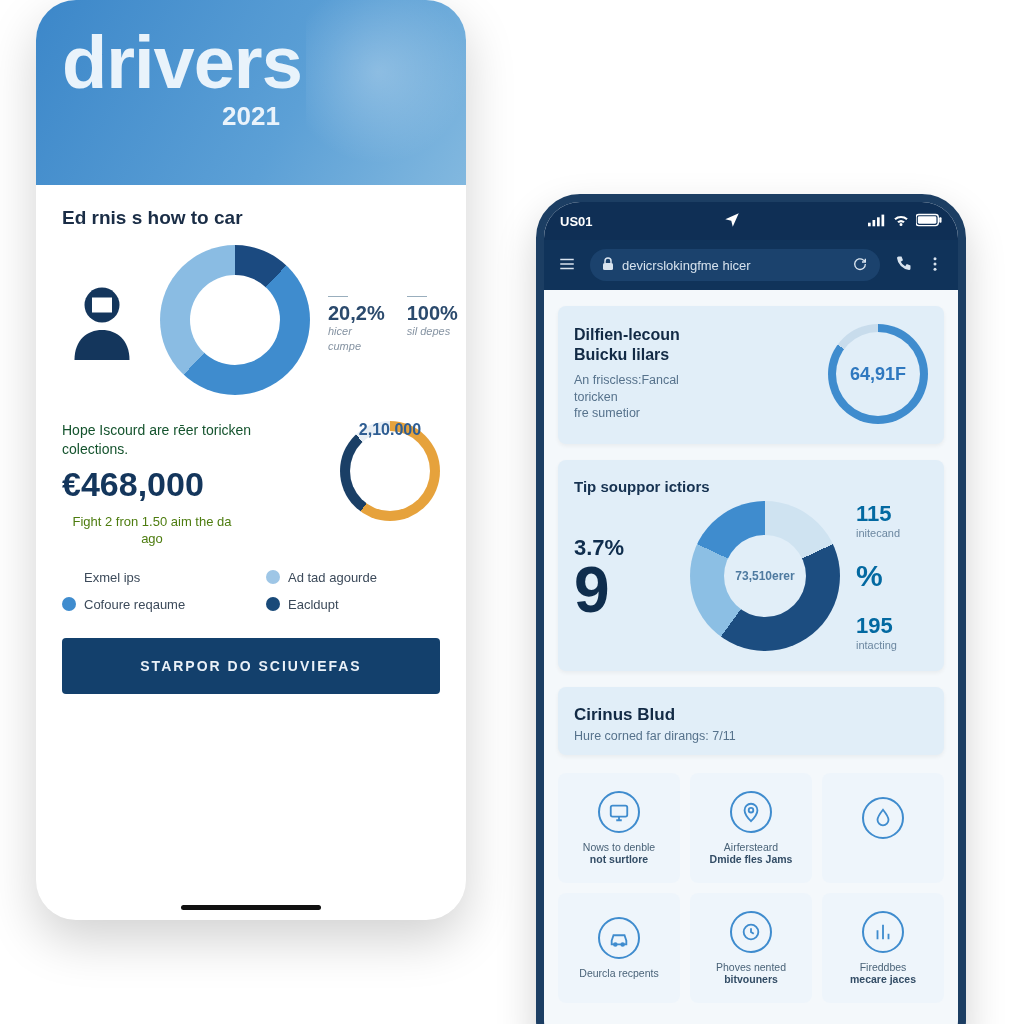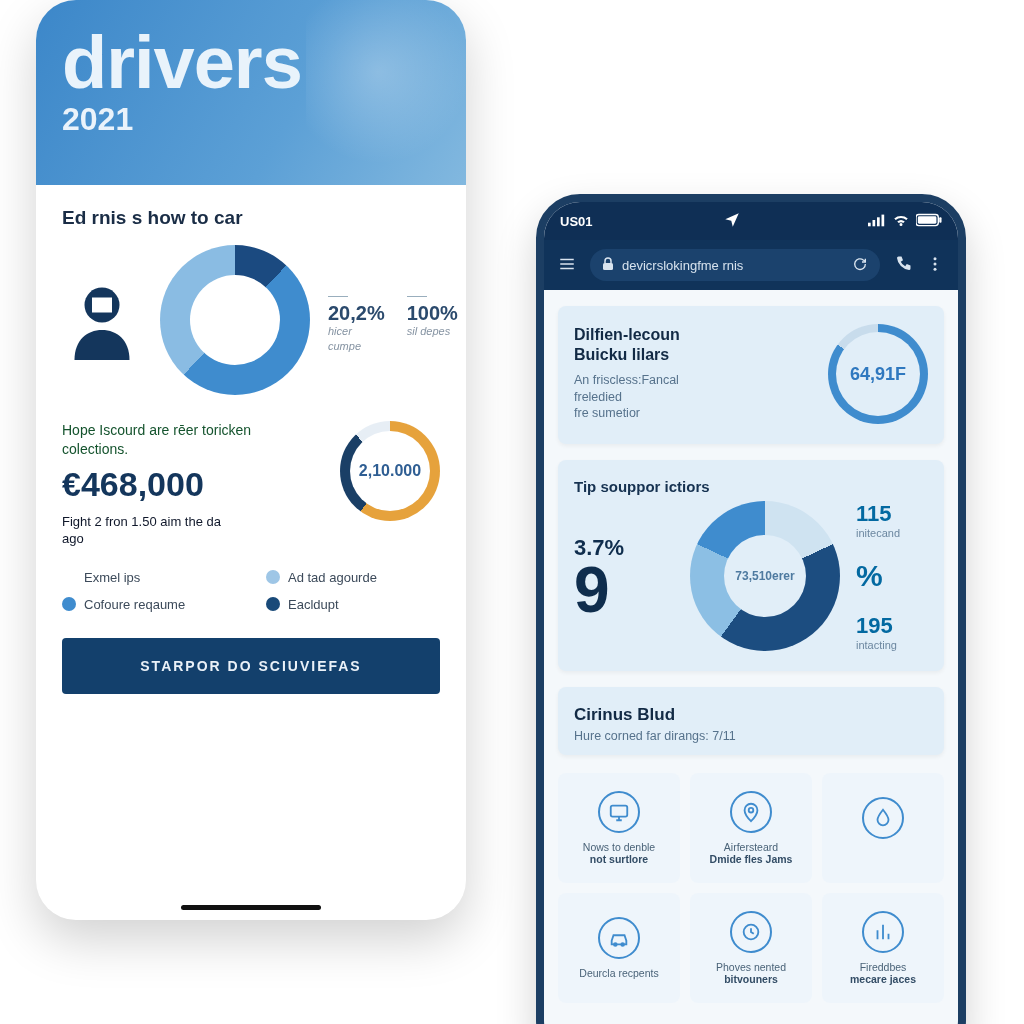--- a/index.html
+++ b/index.html
@@ -36,24 +36,25 @@
     background: radial-gradient(circle at 40% 40%, rgba(255,255,255,.25), rgba(255,255,255,0) 60%);
   }
   .pl-hero h1 {
     font-size: 74px;
     font-weight: 800;
     letter-spacing: -1px;
     line-height: .9;
     color: #e9f3fb;
   }
   .pl-hero .yr {
-    font-size: 32px;
+    font-size: 26px;
     font-weight: 700;
     margin-top: 4px;
     color: #eaf3fb;
+    text-align: center;
   }
   .pl-body { padding: 22px 26px 0 26px; }
   .pl-section-title {
     font-size: 19px;
     font-weight: 700;
     color: #1a2d46;
     margin-bottom: 16px;
   }
 
   .pl-top-row { display:flex; gap:18px; align-items:center; }
@@ -73,26 +74,26 @@
   .donut-stats .lb { font-size:11px; color:#8593a2; font-style:italic;}
   .donut-ptr { width:20px; height:1px; background:#99aebd; display:inline-block; vertical-align:middle; margin-right:4px;}
 
   .pl-mid { display:flex; gap:30px; margin-top:26px; align-items:flex-start;}
   .pl-mid .text { flex:1; }
   .pl-mid .small { font-size:14px; color:#14532d; line-height:1.35; }
   .pl-mid .big  { font-size:34px; font-weight:800; color:#14365c; margin-top:6px;}
   .ring {
     width:100px; height:100px; border-radius:50%;
     background: conic-gradient(#e6a23c 0 60%, #1a3f66 60% 88%, #e7eef5 88% 100%);
-    position:relative; display:flex; align-items:center; justify-content:center;
+    position:relative; display:flex; justify-content:center;
   }
   .ring::after { content:""; position:absolute; inset:10px; background:#fff; border-radius:50%; }
   .ring span { position:relative; z-index:2; font-size:16px; font-weight:600; color:#2f5e93; }
 
-  .pl-sub { font-size:13px; color:#0f172a; margin-top:10px; max-width:180px; line-height:1.3;}
+  .pl-sub { font-size:13px; color:#4d7c0f; margin-top:10px; max-width:180px; line-height:1.3;text-align:center;}
   .legend { display:grid; grid-template-columns:1fr 1fr; gap:12px 30px; margin-top:22px; font-size:13px; color:#3c4a5a;}
   .legend .dot { width:14px; height:14px; border-radius:50%; display:inline-block; margin-right:8px; vertical-align:-2px;}
   .cta {
     margin-top:26px; width:100%; height:56px; border:none; border-radius:4px;
     background:#13406c; color:#eaf1f8; font-size:14px; letter-spacing:2px;
     font-weight:600; text-transform:uppercase; cursor:pointer;
   }
   .homebar { position:absolute; left:50%; bottom:10px; transform:translateX(-50%); width:140px; height:5px; border-radius:5px; background:#111;}
 
   
@@ -254,21 +255,21 @@
 
   <div class="pr-url">
     <span><svg class="ico" viewBox="0 0 24 24" fill="#d9e4ef">
           <path d="M3 6h18M3 12h18M3 18h18" stroke="#d9e4ef" stroke-width="2" fill="none"></path>
         </svg></span>
     <div class="addr">
       <span><svg width="12" height="14" viewBox="0 0 12 14" fill="#d9e4ef">
             <rect x="1" y="6" width="10" height="7" rx="1.5"></rect>
             <path d="M3 6V4a3 3 0 016 0v2" fill="none" stroke="#d9e4ef" stroke-width="1.5"></path>
           </svg></span>
-      <span>devicrslokingfme rnis</span>
+      <span>devicrslokingfme hicer</span>
       <span class="reload"><svg width="16" height="16" viewBox="0 0 24 24" fill="none" stroke="#d9e4ef" stroke-width="2">
             <path d="M20 12a8 8 0 11-3-6l3 2"></path>
             <path d="M20 4v5h-5"></path>
           </svg></span>
     </div>
     <span><svg class="ico" viewBox="0 0 24 24" fill="#d9e4ef">
           <path d="M6 2h4l2 5-3 2a12 12 0 006 6l2-3 5 2v4a2 2 0 01-2 2A18 18 0 014 4a2 2 0 012-2z"></path>
         </svg></span>
     <span><svg class="ico" viewBox="0 0 24 24" fill="#d9e4ef">
           <circle cx="12" cy="5" r="2"></circle>
@@ -276,21 +277,21 @@
           <circle cx="12" cy="19" r="2"></circle>
         </svg></span>
   </div>
 
   <div class="card card1">
     <div class="txt">
       <div class="t1">Dilfien-lecoun</div>
       <div class="t2">Buicku lilars</div>
       <div class="desc">
         <span>An friscless:Fancal</span><br>
-        <span>freledied</span><br>
+        <span>toricken</span><br>
         <span>fre sumetior</span>
       </div>
     </div>
     <div class="thinring">
       <span>64,91F</span>
     </div>
   </div>
 
   <div class="card card2">
     <div class="title">Tip souppor ictiors</div>

